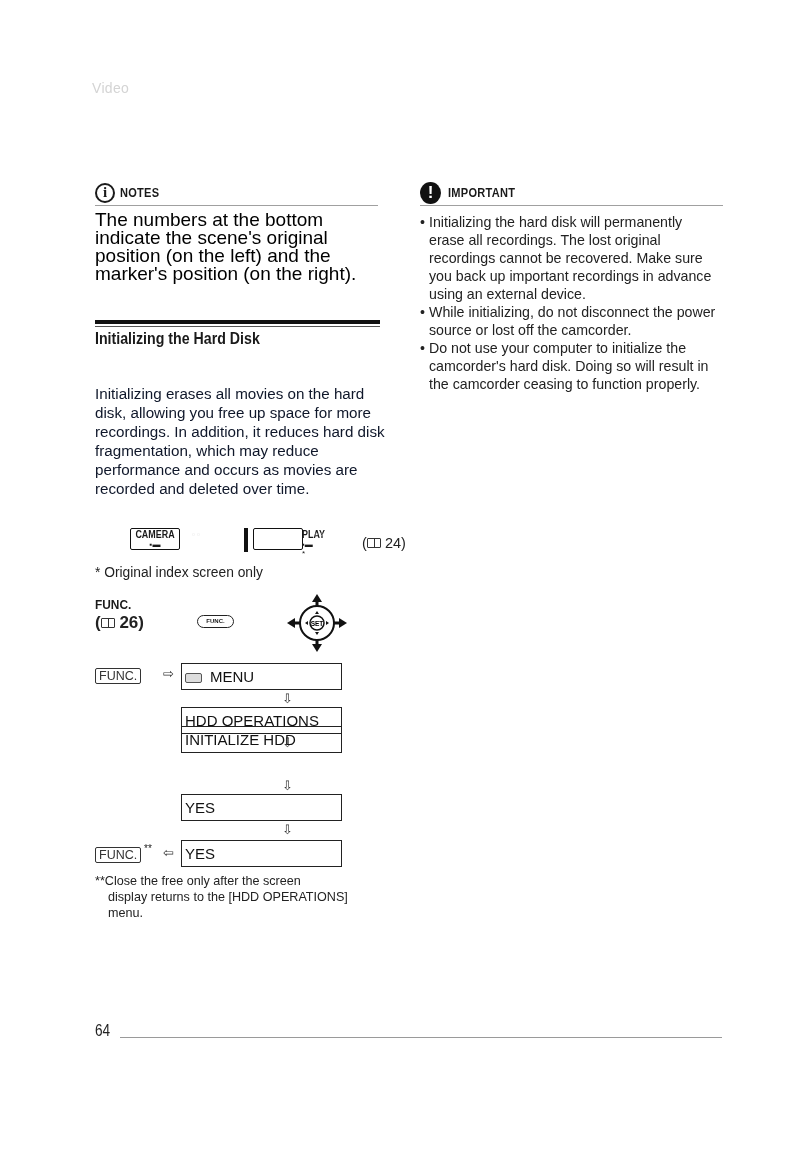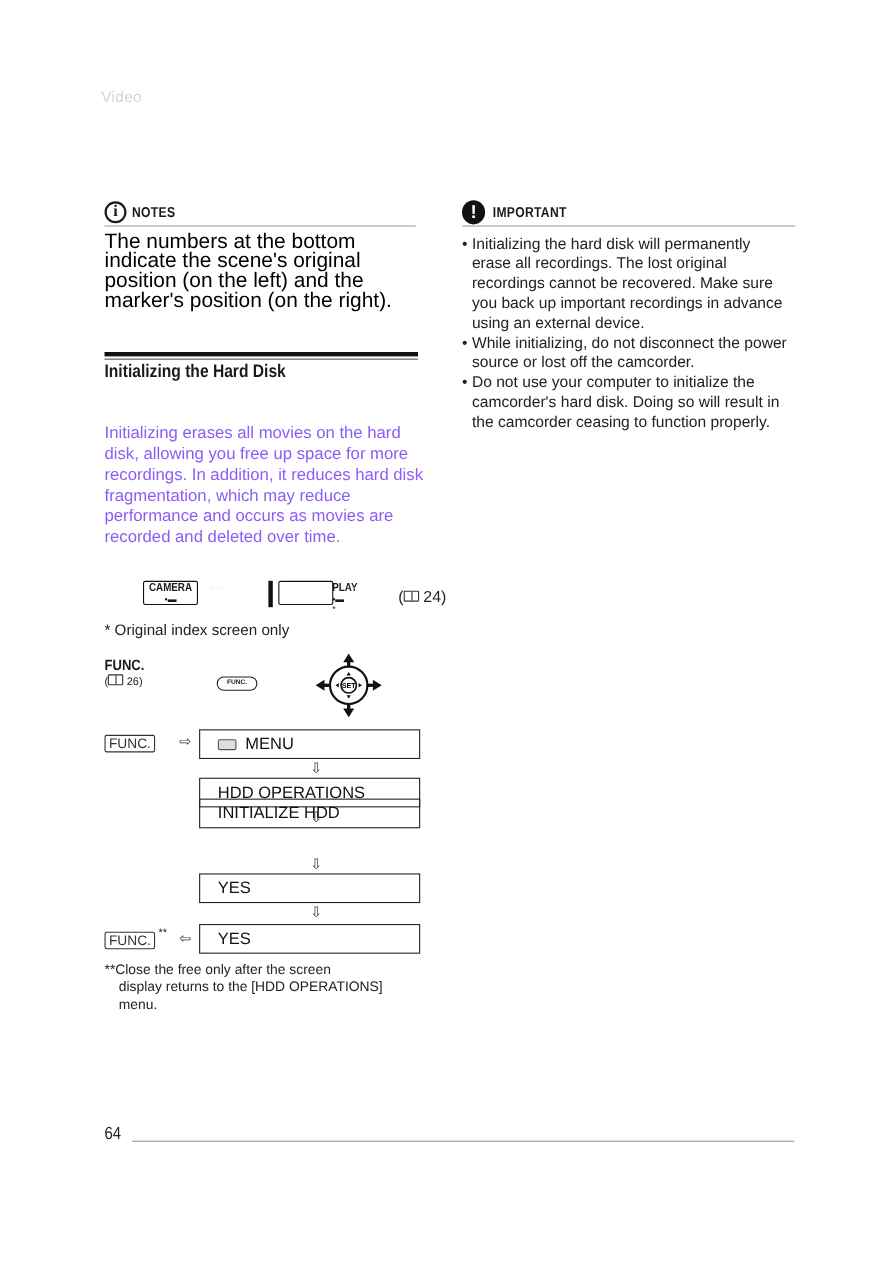--- a/index.html
+++ b/index.html
@@ -12,46 +12,46 @@
   .notes-head { position: absolute; left: 95px; top: 180px; width: 283px; height: 26px; border-bottom: 1px solid #a0a0a0; display: flex; align-items: center; }
   .info-icon { width: 20px; height: 20px; border: 2px solid #1a1a1a; border-radius: 50%; display: flex; align-items: center; justify-content: center; font-family: "Liberation Serif", serif; font-weight: bold; font-size: 15px; margin-right: 5px; }
   .head-label { font-family: "Liberation Sans", sans-serif; font-weight: bold; font-size: 13px; transform: scaleX(0.85); transform-origin: left center; letter-spacing: 0.3px; }
   .notes-body { position: absolute; left: 95px; top: 211px; width: 290px; font-size: 19px; line-height: 18px; color: #000000; }
 
   
   .title-rule-thick { position: absolute; left: 95px; top: 320px; width: 285px; height: 4px; background: #111; }
   .title-rule-thin { position: absolute; left: 95px; top: 326px; width: 285px; height: 1px; background: #555; }
   .section-title { position: absolute; left: 95px; top: 329px; font-weight: bold; font-size: 16.5px; transform: scaleX(0.86); transform-origin: left top; white-space: nowrap; }
 
-  .intro { position: absolute; left: 95px; top: 384px; width: 292px; font-size: 15.2px; line-height: 19px; color: #8b5cf6; }
+  .intro { position: absolute; left: 95px; top: 384px; width: 292px; font-size: 15.2px; line-height: 19px; color: #0f172a; }
 
   
   .mode-row { position: absolute; left: 95px; top: 528px; width: 290px; height: 28px; margin-left: 35px; }
   .mode-btn { position: absolute; top: 0; height: 22px; border: 1.5px solid #111; border-radius: 2px; text-align: center; }
   .mode-btn .lbl { font-weight: bold; font-size: 10.5px; display: block; line-height: 11px; transform: scaleX(0.85); }
   .mode-btn .cam { display: block; font-size: 8px; line-height: 9px; }
   .mode-cam { left: 0; width: 50px; }
   .mode-play { left: 123px; width: 30px; padding-left: 48px; }
   .mode-bar { position: absolute; left: 114px; top: 0; width: 4px; height: 24px; background: #111; }
   .faint { position: absolute; top: 2px; font-size: 8px; color: #e4e4e4; line-height: 10px; }
   .page-ref { position: absolute; left: 232px; top: 7px; font-size: 14.5px; color: #222; }
   .book { display: inline-block; width: 14px; height: 10px; border: 1px solid #333; border-radius: 1px; position: relative; vertical-align: 0px; }
   .book::after { content: ""; position: absolute; left: 6px; top: 0; width: 1px; height: 8px; background: #333; }
   .footnote1 { position: absolute; left: 95px; top: 565px; font-size: 13.8px; color: #222; }
 
   
   .func-title { position: absolute; left: 95px; top: 597px; font-weight: bold; font-size: 13.5px; transform: scaleX(0.88); transform-origin: left top; }
-  .func-ref { position: absolute; left: 95px; top: 613px; font-size: 10px; color: #222; }
+  .func-ref { position: absolute; left: 95px; top: 613px; font-size: 17px; color: #222; font-weight: bold; }
   .func-btn { position: absolute; left: 197px; top: 615px; width: 37px; height: 13px; border: 1px solid #222; border-radius: 7px; font-size: 6px; text-align: center; line-height: 11px; font-weight: bold; }
   .dpad { position: absolute; left: 285px; top: 593px; width: 64px; height: 60px; }
 
   
   .func-key { position: absolute; height: 16px; padding: 0 3px; border: 1px solid #333; border-radius: 2px; font-size: 12.5px; line-height: 14px; color: #333; }
   .arrow-r { position: absolute; font-size: 13px; color: #333; }
-  .flow-box { position: absolute; left: 181px; width: 201px; height: 27px; border: 1px solid #222; font-size: 15px; line-height: 25px; padding-left: 16px; color: #111; }
+  .flow-box { position: absolute; left: 181px; width: 161px; height: 27px; border: 1px solid #222; font-size: 15px; line-height: 25px; padding-left: 3px; color: #111; }
   .down-arrow { position: absolute; left: 282px; font-size: 13px; line-height: 13px; color: #333; }
   .menu-icon { display: inline-block; width: 17px; height: 10px; border: 1px solid #555; border-radius: 2px; background: #ddd; vertical-align: -1px; margin-right: 8px; }
   .stars { position: absolute; left: 144px; top: 843px; font-size: 10px; }
   .footnote2 { position: absolute; left: 95px; top: 873px; width: 290px; font-size: 12.6px; line-height: 16px; color: #222; }
   .footnote2 .cont { padding-left: 13px; display: block; }
 
   
   .imp-head { position: absolute; left: 420px; top: 180px; width: 303px; height: 26px; border-bottom: 1px solid #a0a0a0; display: flex; align-items: center; }
   .imp-icon { width: 21px; height: 22px; border-radius: 50%; background: #111; color: #fff; font-weight: bold; font-size: 17px; display: flex; align-items: center; justify-content: center; margin-right: 7px; }
   .imp-list { position: absolute; left: 420px; top: 213px; width: 300px; list-style: none; font-size: 14.2px; line-height: 18px; color: #222; }

